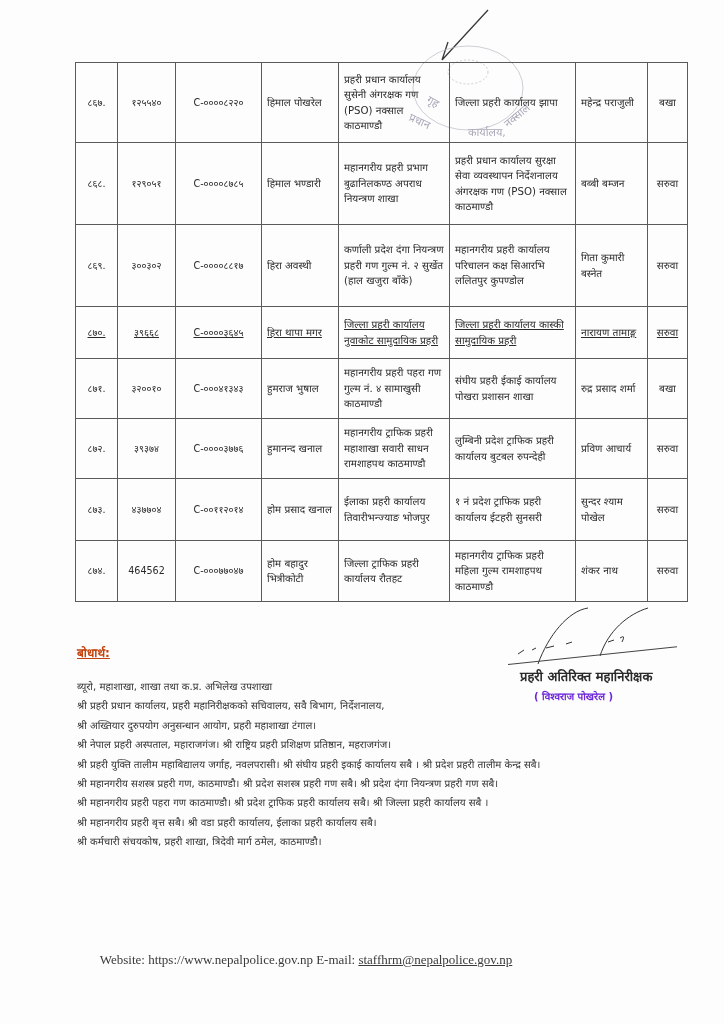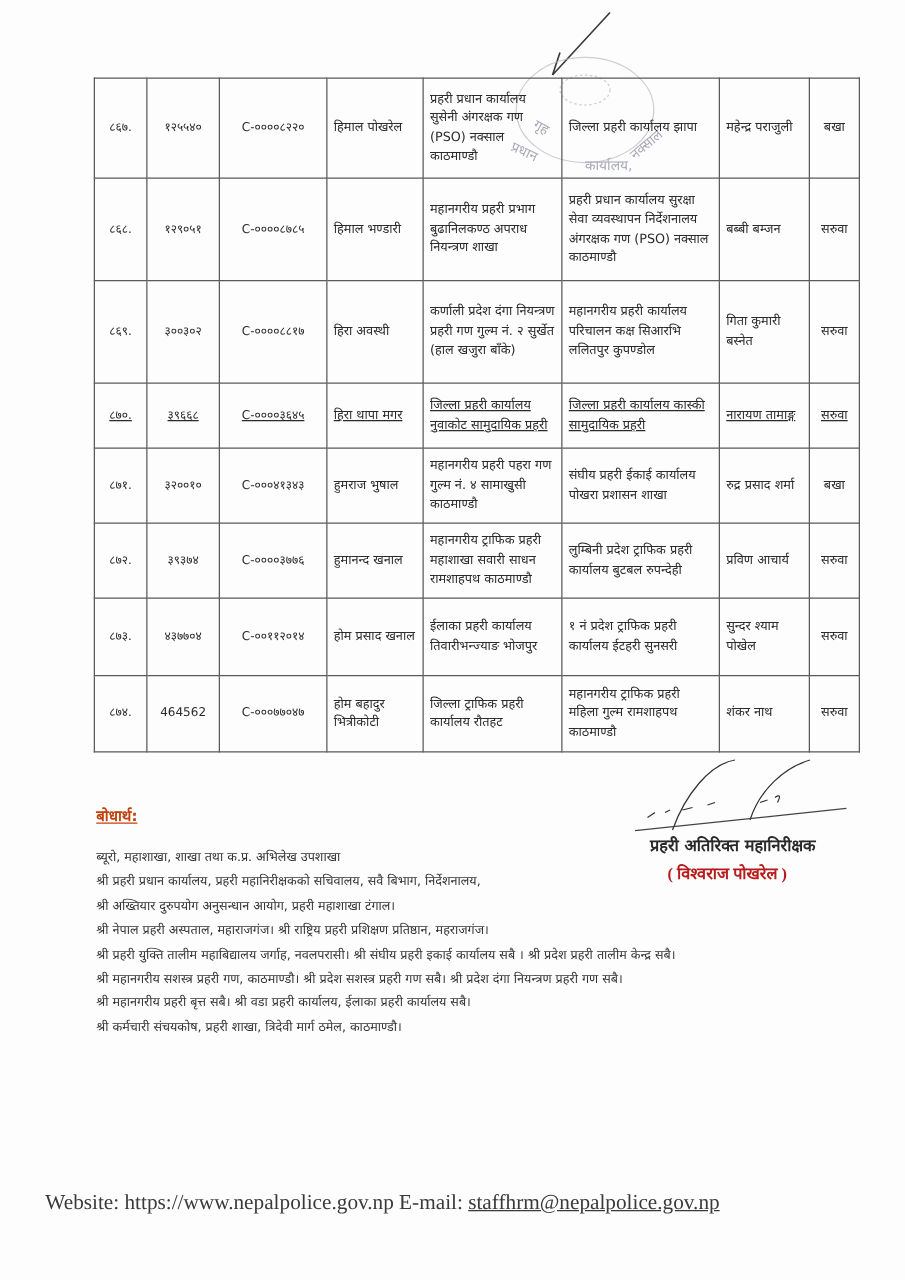--- a/index.html
+++ b/index.html
@@ -22,35 +22,35 @@
   }
   td.c-sn, td.c-id, td.c-code { text-align: center; color: #555; font-size: 9.6px; }
   td.c-type { text-align: center; }
   tr.r1 { height: 80px; } tr.r2 { height: 82px; } tr.r3 { height: 82px; }
   tr.r4 { height: 52px; text-decoration: underline; } tr.r5 { height: 60px; } tr.r6 { height: 60px; }
   tr.r7 { height: 62px; } tr.r8 { height: 61px; }
 
   .signature { position: absolute; left: 508px; top: 606px; width: 150px; height: 60px; }
   .sig-line { position: absolute; left: 508px; top: 664px; width: 170px; height: 1px; background: #444; transform: rotate(-6deg); transform-origin: left; }
   .signer-title { position: absolute; left: 520px; top: 667px; font-size: 13px; font-weight: bold; color: #2a2a2a; }
-  .signer-name { position: absolute; left: 534px; top: 689px; font-size: 13px; font-weight: bold; color: #b91c1c; font-family: Liberation Serif, serif; }
+  .signer-name { position: absolute; left: 534px; top: 689px; font-size: 10px; font-weight: bold; color: #6d28d9; }
 
   .cc-heading {
     position: absolute; left: 77px; top: 644px; font-size: 12px; font-weight: bold;
     text-decoration: underline; color: #c2410c;
   }
   .cc-list {
     position: absolute; left: 77px; top: 677px; width: 460px;
     font-size: 10.1px; line-height: 19.4px; color: #333;
   }
   .cc-list div { white-space: nowrap; }
 
   .footer {
     position: absolute; left: 0; width: 612px; top: 952px; text-align: center;
-    font-family: "Liberation Serif", serif; font-size: 17px; color: #3a3a3a;
+    font-family: "Liberation Serif", serif; font-size: 13px; color: #3a3a3a;
   }
   .footer .email { text-decoration: underline; }
 </style>
 </head>
 <body>
 
 <div class="page">
 
   <svg class="tick-mark" viewBox="0 0 60 58">
     <path d="M12 52 L18 34 M12 52 L58 2" stroke="#3a3a3a" stroke-width="1.3" fill="none"></path>
@@ -168,20 +168,21 @@
   <div class="signer-name">( विश्वराज पोखरेल )</div>
 
   <div class="cc-heading">बोधार्थ:</div>
   <div class="cc-list">
     <div>ब्यूरो, महाशाखा, शाखा तथा क.प्र. अभिलेख उपशाखा</div>
     <div>श्री प्रहरी प्रधान कार्यालय, प्रहरी महानिरीक्षकको सचिवालय, सवै बिभाग, निर्देशनालय,</div>
     <div>श्री अख्तियार दुरुपयोग अनुसन्धान आयोग, प्रहरी महाशाखा टंगाल।</div>
     <div>श्री नेपाल प्रहरी अस्पताल, महाराजगंज। श्री राष्ट्रिय प्रहरी प्रशिक्षण प्रतिष्ठान, महराजगंज।</div>
     <div>श्री प्रहरी युक्ति तालीम महाबिद्यालय जर्गाह, नवलपरासी। श्री संघीय प्रहरी इकाई कार्यालय सबै । श्री प्रदेश प्रहरी तालीम केन्द्र सबै।</div>
     <div>श्री महानगरीय सशस्त्र प्रहरी गण, काठमाण्डौ। श्री प्रदेश सशस्त्र प्रहरी गण सबै। श्री प्रदेश दंगा नियन्त्रण प्रहरी गण सबै।</div>
+    <div>श्री महानगरीय प्रहरी पहरा गण काठमाण्डौ। श्री प्रदेश ट्राफिक प्रहरी कार्यालय सबै। श्री जिल्ला प्रहरी कार्यालय सबै ।</div>
     <div>श्री महानगरीय प्रहरी बृत्त सबै। श्री वडा प्रहरी कार्यालय, ईलाका प्रहरी कार्यालय सबै।</div>
     <div>श्री कर्मचारी संचयकोष, प्रहरी शाखा, त्रिदेवी मार्ग ठमेल, काठमाण्डौ।</div>
   </div>
 
   <div class="footer">
     <span>Website: https://www.nepalpolice.gov.np</span>
     <span>E-mail:</span>
     <span class="email">staffhrm@nepalpolice.gov.np</span>
   </div>
 </div>

